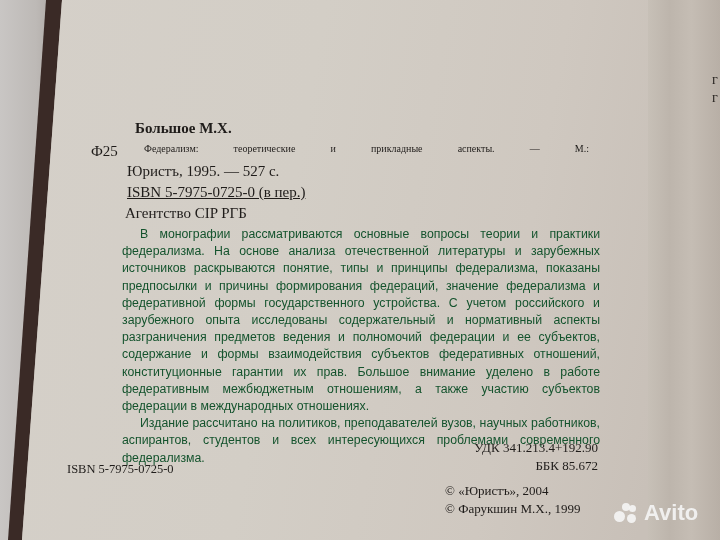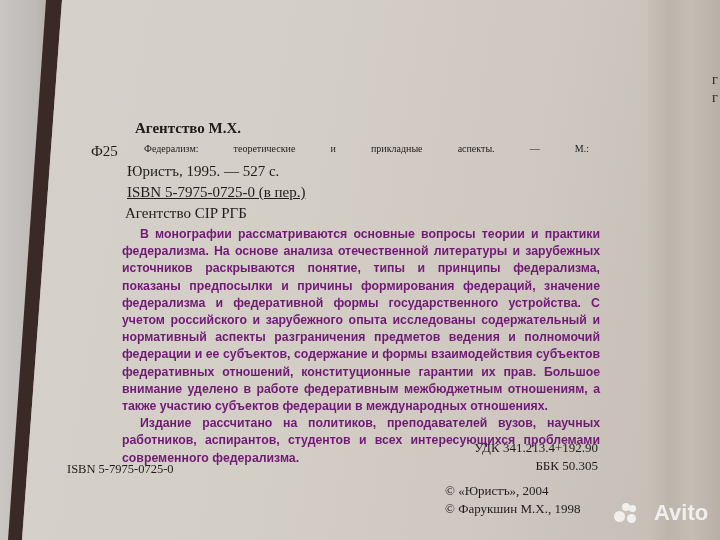--- a/index.html
+++ b/index.html
@@ -32,64 +32,64 @@
     }
     .text { color: #1f1c1a; position: absolute; }
     .author { left: 135px; top: 120px; font-size: 15px; font-weight: bold; }
     .code { left: 91px; top: 143px; font-size: 15px; }
     .bib1 { left: 144px; top: 143px; font-size: 10px; width: 445px; text-align: justify; text-align-last: justify; word-spacing: 3px; }
     .bib2 { left: 127px; top: 163px; font-size: 15px; }
     .isbn1 { left: 127px; top: 184px; font-size: 15px; text-decoration: underline; }
     .agency { left: 125px; top: 205px; font-size: 15px; }
     .abstract {
       left: 122px; top: 226px; width: 478px; font-family: "Liberation Sans", sans-serif;
-      font-size: 12.3px; line-height: 17.2px; color: #701a75; font-weight: bold;
+      font-size: 12.3px; line-height: 17.2px; color: #14532d;
     }
     .abstract p { margin: 0; text-indent: 18px; text-align: justify; }
     .udk { left: 452px; top: 440px; font-size: 13px; text-align: right; width: 146px; }
     .bbk { left: 452px; top: 458px; font-size: 13px; text-align: right; width: 146px; }
     .isbn2 { left: 67px; top: 462px; font-size: 12.5px; font-weight: normal; }
     .copy1 { left: 445px; top: 483px; font-size: 13px; }
     .copy2 { left: 445px; top: 501px; font-size: 13px; }
     .watermark {
       position: absolute; left: 614px; top: 500px; display: flex; align-items: center;
       color: rgba(245,245,245,0.9); font-family: "Liberation Sans", sans-serif;
-      font-weight: bold; font-size: 22px; gap: 16px; justify-content: center;
+      font-weight: bold; font-size: 22px; gap: 6px; justify-content: center;
     }
     .dots { position: relative; width: 24px; height: 22px; }
     .dots span { position: absolute; background: rgba(245,245,245,0.9); border-radius: 50%; }
   </style>
 </head>
 <body>
 
 <div class="cover-left"></div>
 <div class="binding"></div>
 <div class="page"></div>
 <div class="page-right-edge"></div>
 
 <div class="right-page-fragment" style="top:72px;">г</div>
 <div class="right-page-fragment" style="top:90px;">г</div>
 
-<div class="text author">Агентство М.Х.</div>
+<div class="text author">Большое М.Х.</div>
 <div class="text code">Ф25</div>
 <div class="text bib1">Федерализм: теоретические и прикладные аспекты. — М.:</div>
 <div class="text bib2">Юристъ, 1995. — 527 с.</div>
 <div class="text isbn1">ISBN 5-7975-0725-0 (в пер.)</div>
 <div class="text agency">Агентство CIP РГБ</div>
 
 <div class="text abstract">
   <p>В монографии рассматриваются основные вопросы теории и практики федерализма. На основе анализа отечественной литературы и зарубежных источников раскрываются понятие, типы и принципы федерализма, показаны предпосылки и причины формирования федераций, значение федерализма и федеративной формы государственного устройства. С учетом российского и зарубежного опыта исследованы содержательный и нормативный аспекты разграничения предметов ведения и полномочий федерации и ее субъектов, содержание и формы взаимодействия субъектов федеративных отношений, конституционные гарантии их прав. Большое внимание уделено в работе федеративным межбюджетным отношениям, а также участию субъектов федерации в международных отношениях.</p>
   <p>Издание рассчитано на политиков, преподавателей вузов, научных работников, аспирантов, студентов и всех интересующихся проблемами современного федерализма.</p>
 </div>
 
 <div class="text udk">УДК 341.213.4+192.90</div>
-<div class="text bbk">ББК 50.305</div>
+<div class="text bbk">ББК 85.672</div>
 <div class="text isbn2">ISBN 5-7975-0725-0</div>
 <div class="text copy1">© «Юристъ», 2004</div>
-<div class="text copy2">© Фарукшин М.Х., 1998</div>
+<div class="text copy2">© Фарукшин М.Х., 1999</div>
 
 <div class="watermark">
   <div class="dots">
     <span style="left:0;top:9px;width:11px;height:11px;"></span>
     <span style="left:8px;top:1px;width:8px;height:8px;"></span>
     <span style="left:15px;top:3px;width:7px;height:7px;"></span>
     <span style="left:13px;top:12px;width:9px;height:9px;"></span>
   </div>
   <span>Avito</span>
 </div>

